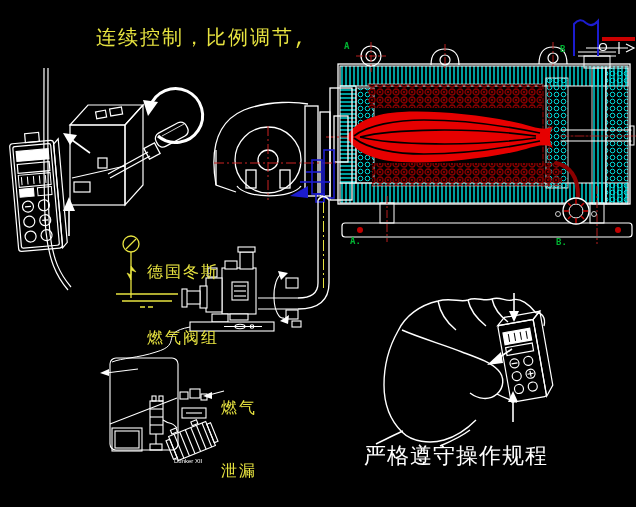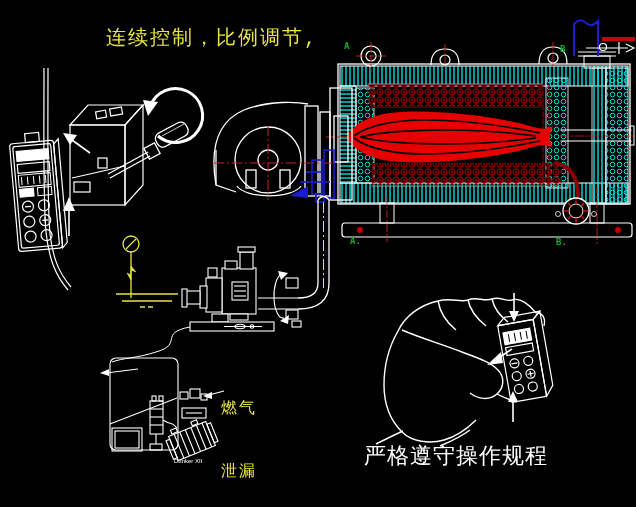--- a/index.html
+++ b/index.html
@@ -1,20 +1,20 @@
 <!DOCTYPE html>
 <html><head>
 <meta charset="utf-8">
 <style>
   html,body{margin:0;padding:0;background:#000;}
   .stage{position:relative;width:636px;height:507px;background:#000;overflow:hidden;
          font-family:"Liberation Sans", sans-serif;}
   .stage svg{position:absolute;left:0;top:0;}
   .txt{position:absolute;white-space:pre;}
-  .t-title{left:106px;top:24px;font-size:20px;letter-spacing:2px;color:#E8E440;font-family:Liberation Mono, monospace;}
+  .t-title{left:96px;top:24px;font-size:20px;letter-spacing:2px;color:#E8E440;font-family:Liberation Mono, monospace;}
   .t-valve{left:147px;top:217px;font-size:16px;line-height:22px;color:#E8E440;letter-spacing:2px;}
   .t-leak{left:221px;top:355px;font-size:16px;line-height:21px;color:#E8E440;letter-spacing:2px;}
   .t-caption{left:364px;top:441px;font-size:22px;letter-spacing:1px;color:#FFFFFF;}
   .t-marker{font-size:9px;color:#00B432;font-family:"DejaVu Sans Mono",monospace;font-weight:bold;}
   .m-tl{left:344px;top:41px;} .m-tr{left:560px;top:44px;}
   .m-bl{left:350px;top:236px;} .m-br{left:556px;top:237px;}
   .t-model{left:174px;top:458px;font-size:6px;color:#FFFFFF;}
 </style>
 </head>
 <body>
@@ -368,20 +368,24 @@
     <polygon points="509,311 519,311 514,322" fill="#fff" stroke="none"></polygon>
     <line x1="513" y1="422" x2="513" y2="402"></line>
     <polygon points="508,402 518,402 513,391" fill="#fff" stroke="none"></polygon>
     <line x1="500" y1="357" x2="512" y2="349"></line>
     <polygon points="487,365 501,352 503,363" fill="#fff" stroke="none"></polygon>
   </g>
 </svg>
 
 <div class="txt t-title">连续控制，比例调节,</div>
 
+<div class="txt t-valve">
+  <div>德国冬斯</div>
+  <div>燃气阀组</div>
+</div>
 
 <div class="txt t-leak">
   <div>燃气</div>
   <div>泄漏</div>
   
 </div>
 
 <div class="txt t-caption">严格遵守操作规程</div>
 
 <div class="txt t-marker m-tl">A</div>

